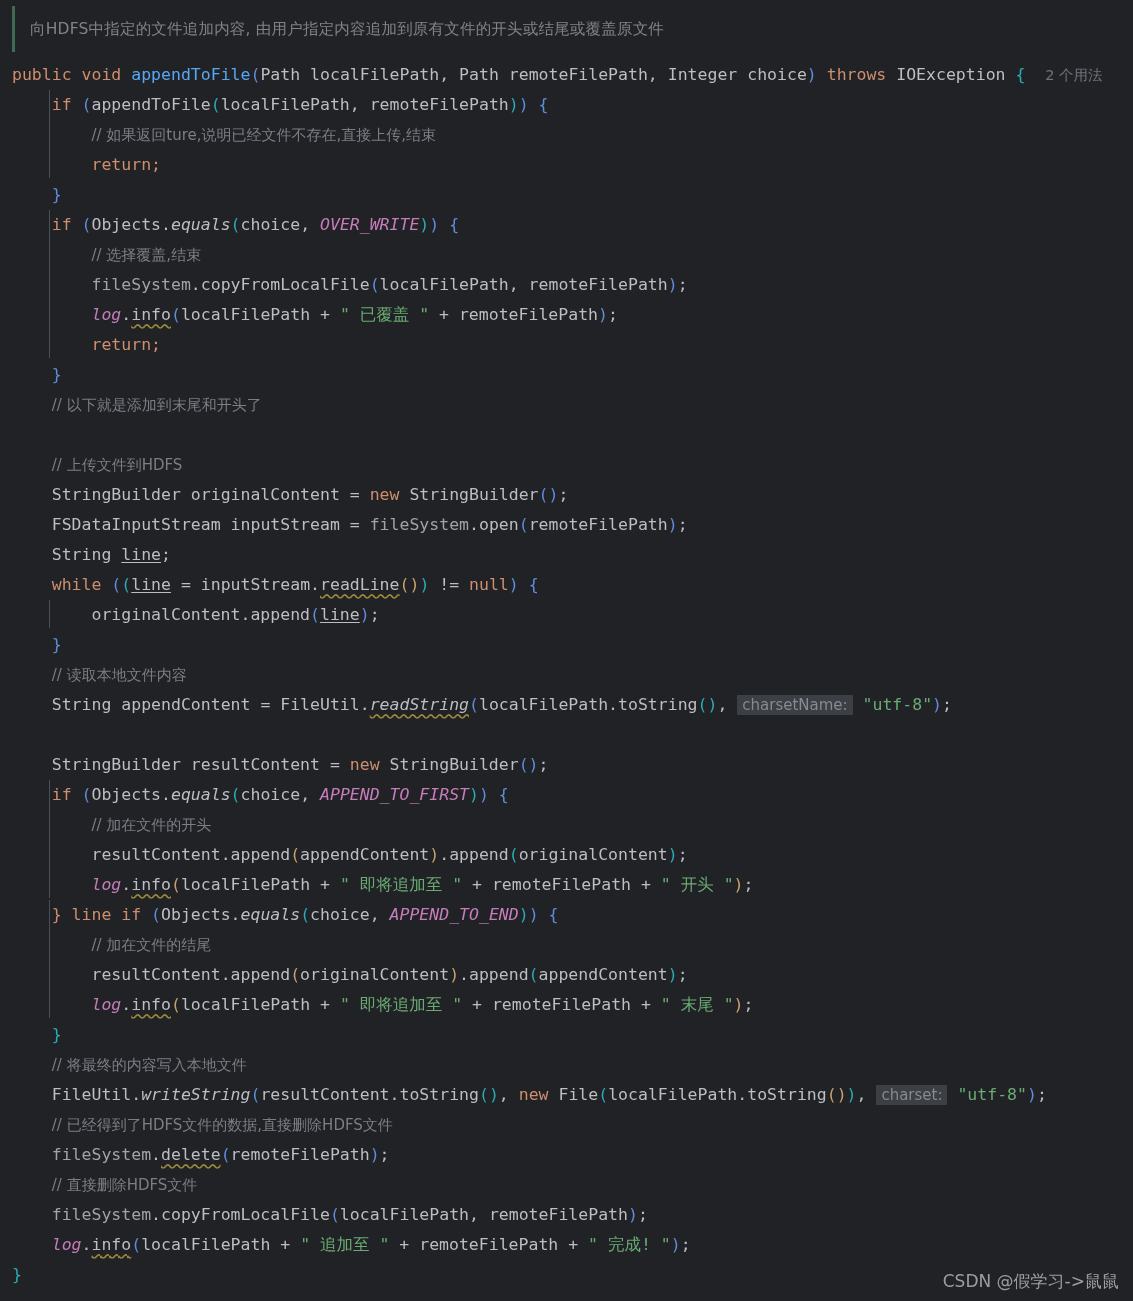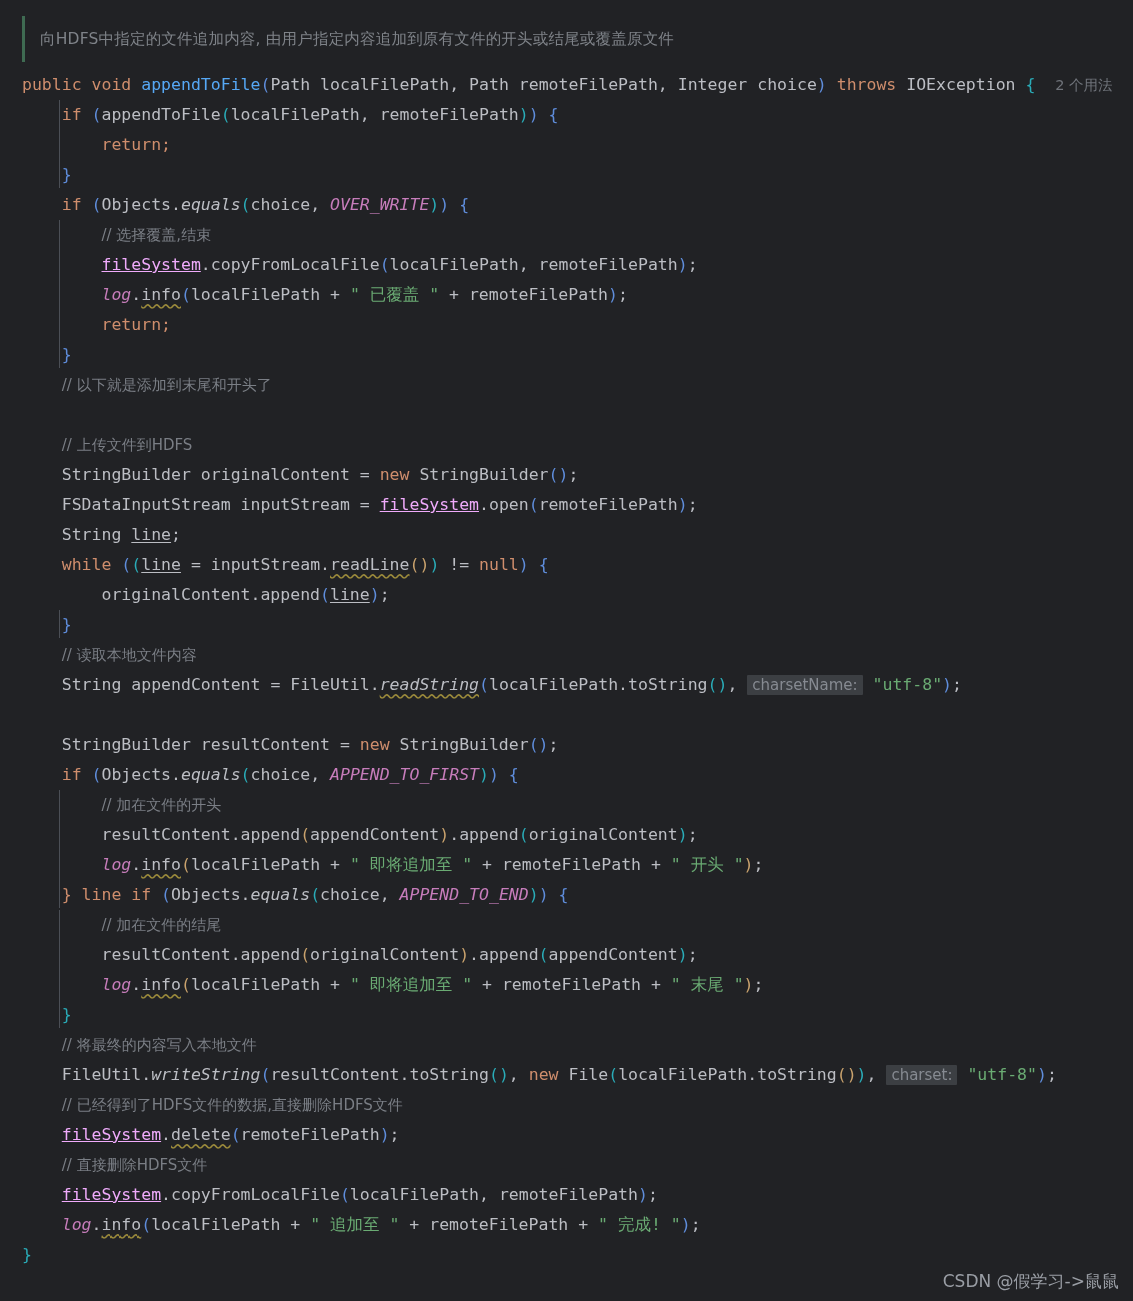--- a/index.html
+++ b/index.html
@@ -13,21 +13,21 @@
     height: 1301px;
     overflow: hidden;
     font-family: "DejaVu Sans Mono", "Liberation Mono", monospace;
   }
 
   #editor {
     position: relative;
     width: 1133px;
     height: 1301px;
     background: #212225;
-    padding: 10px;
+    padding: 0;
   }
 
   
   .docblock {
     position: relative;
     height: 58px;
     padding-left: 30px;
     display: flex;
     align-items: center;
   }
@@ -69,21 +69,21 @@
     width: 1px;
     background: #4b4f56;
   }
 
   
   .kw    { color: #cf8e6d; }            
   .mdecl { color: #56a8f5; }            
   .call  { color: #bcbec4; }            
   .type  { color: #bcbec4; }
   .ident { color: #bcbec4; }
-  .field { color: #f0abfc; text-decoration: underline; }            
+  .field { color: #a3a3a3; }            
   .fieldi{ color: #c77dbb; font-style: italic; }
   .const { color: #c77dbb; font-style: italic; }   
   .stat  { color: #bcbec4; font-style: italic; }   
   .stati { color: #bcbec4; font-style: italic; }
   .str   { color: #6aab73; }
   .cmt   { color: #7a7e85; font-family: "DejaVu Sans", "Liberation Sans", sans-serif; font-size: 15px; }
   .p0    { color: #5f8ddb; }            
   .p1    { color: #2aacb8; }            
   .p2    { color: #c9a26d; }            
   .brace { color: #5f8ddb; }
@@ -136,20 +136,21 @@
     <div class="guide" style="left:49px; top:32px; height:88px;"></div>
     <div class="guide" style="left:49px; top:152px; height:148px;"></div>
     <div class="guide" style="left:49px; top:722px; height:118px;"></div>
     <div class="guide" style="left:49px; top:842px; height:118px;"></div>
     <div class="guide" style="left:49px; top:542px; height:28px;"></div>
 
     <div class="line"><span class="kw">public</span> <span class="kw">void</span> <span class="mdecl">appendToFile</span><span class="p0">(</span><span class="type">Path</span> <span class="ident">localFilePath</span><span class="op">, </span><span class="type">Path</span> <span class="ident">remoteFilePath</span><span class="op">, </span><span class="type">Integer</span> <span class="ident">choice</span><span class="p0">)</span> <span class="kw">throws</span> <span class="type">IOException</span> <span class="brace1">{</span>  <span class="usages">2 个用法</span></div>
 
     <div class="line">    <span class="kw">if</span> <span class="p0">(</span><span class="call">appendToFile</span><span class="p1">(</span><span class="ident">localFilePath</span><span class="op">, </span><span class="ident">remoteFilePath</span><span class="p1">)</span><span class="p0">)</span> <span class="brace">{</span></div>
 
+    <div class="line">        <span class="cmt">// 如果返回ture,说明已经文件不存在,直接上传,结束</span></div>
 
     <div class="line">        <span class="kw">return;</span></div>
 
     <div class="line">    <span class="brace">}</span></div>
 
     <div class="line">    <span class="kw">if</span> <span class="p0">(</span><span class="type">Objects</span>.<span class="stat">equals</span><span class="p1">(</span><span class="ident">choice</span><span class="op">, </span><span class="const">OVER_WRITE</span><span class="p1">)</span><span class="p0">)</span> <span class="brace">{</span></div>
 
     <div class="line">        <span class="cmt">// 选择覆盖,结束</span></div>
 
     <div class="line">        <span class="field">fileSystem</span>.<span class="call">copyFromLocalFile</span><span class="p0">(</span><span class="ident">localFilePath</span><span class="op">, </span><span class="ident">remoteFilePath</span><span class="p0">)</span>;</div>

